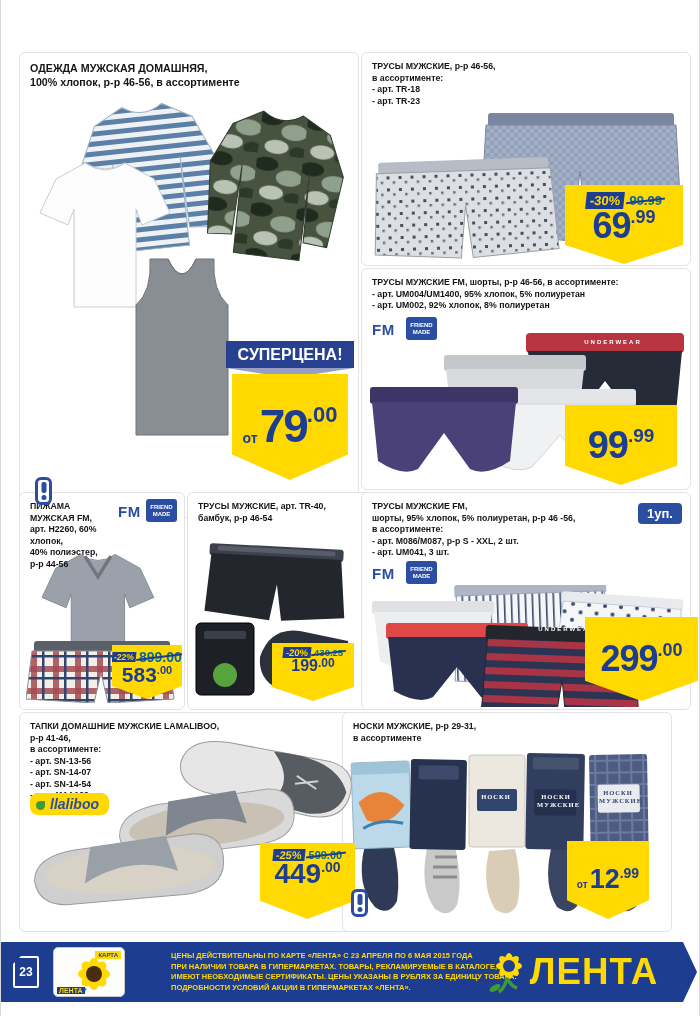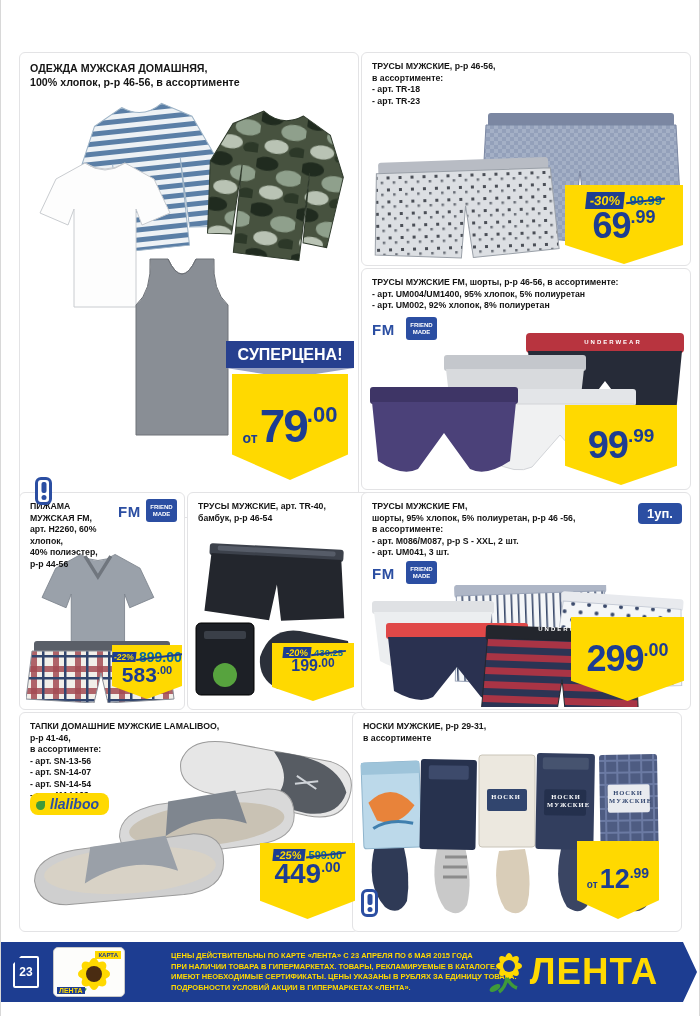--- a/index.html
+++ b/index.html
@@ -328,21 +328,21 @@
       <g transform="translate(18,38)">
         <rect width="142" height="16" rx="3" fill="#e04848"></rect>
         <path d="M2,14 L140,14 L134,68 Q109,82 95,74 L71,44 L47,74 Q33,82 8,68 Z" fill="#2a3150"></path>
       </g>
       <g transform="translate(118,40) rotate(2)">
         <rect width="152" height="15" rx="3" fill="#23262d"></rect>
         <path d="M2,13 L150,13 L156,92 L84,98 L78,52 L72,98 L-2,92 Z" fill="url(#rnstr)" stroke="#23262d"></path>
       </g>
     </svg>
     <span class="wb-label" style="left:150px;top:133px;width:110px">UNDERWEAR</span>
-    <div class="price-tag" style="left:209px;top:124px;width:113px;height:84px;justify-content:center">
+    <div class="price-tag" style="left:223px;top:124px;width:113px;height:84px;justify-content:center">
       <div class="price-row">
         <span class="p-int" style="font-size:36px;letter-spacing:-1px">299</span>
         <span class="p-dec" style="font-size:18px">00</span>
       </div>
     </div>
   </section>
 
   <section class="card" style="left:18px;top:712px;width:340px;height:220px">
     <div class="desc" style="right:130px">ТАПКИ ДОМАШНИЕ МУЖСКИЕ LAMALIBOO, р-р 41-46,
 в ассортименте:
@@ -373,21 +373,21 @@
         <span class="disc" style="font-size:11px;padding:0 3px">-25%</span>
         <span class="old" style="font-size:11px">599.00</span>
       </div>
       <div class="price-row">
         <span class="p-int" style="font-size:28px">449</span>
         <span class="p-dec" style="font-size:14px">00</span>
       </div>
     </div>
   </section>
 
-  <section class="card" style="left:351px;top:712px;width:330px;height:220px">
+  <section class="card" style="left:341px;top:712px;width:330px;height:220px">
     <div class="desc">НОСКИ МУЖСКИЕ, р-р 29-31,
 в ассортименте</div>
     <svg class="ph" style="left:4px;top:40px" width="322" height="174" viewBox="0 0 322 174">
       <path d="M18,92 q-10,40 10,62 q14,10 22,-6 q4,-26 -4,-58 z" fill="#2f3a56"></path>
       <path d="M80,96 q-8,38 8,60 q14,10 22,-4 q6,-24 -2,-58 z" fill="#c9c9c9"></path>
       <path d="M88,104 h22 m-24,10 h24 m-24,10 h24" stroke="#8c8c8c" stroke-width="3" fill="none"></path>
       <path d="M142,98 q-8,36 6,58 q14,10 22,-4 q6,-22 -2,-56 z" fill="#d9cdb8"></path>
       <path d="M204,96 q-8,36 6,58 q14,10 22,-4 q6,-22 -2,-56 z" fill="#3a4563"></path>
       <path d="M262,96 q-8,36 6,58 q14,10 24,-4 q6,-22 -2,-56 z" fill="#4a4a4f"></path>
       <g transform="translate(4,10) rotate(-2)">

